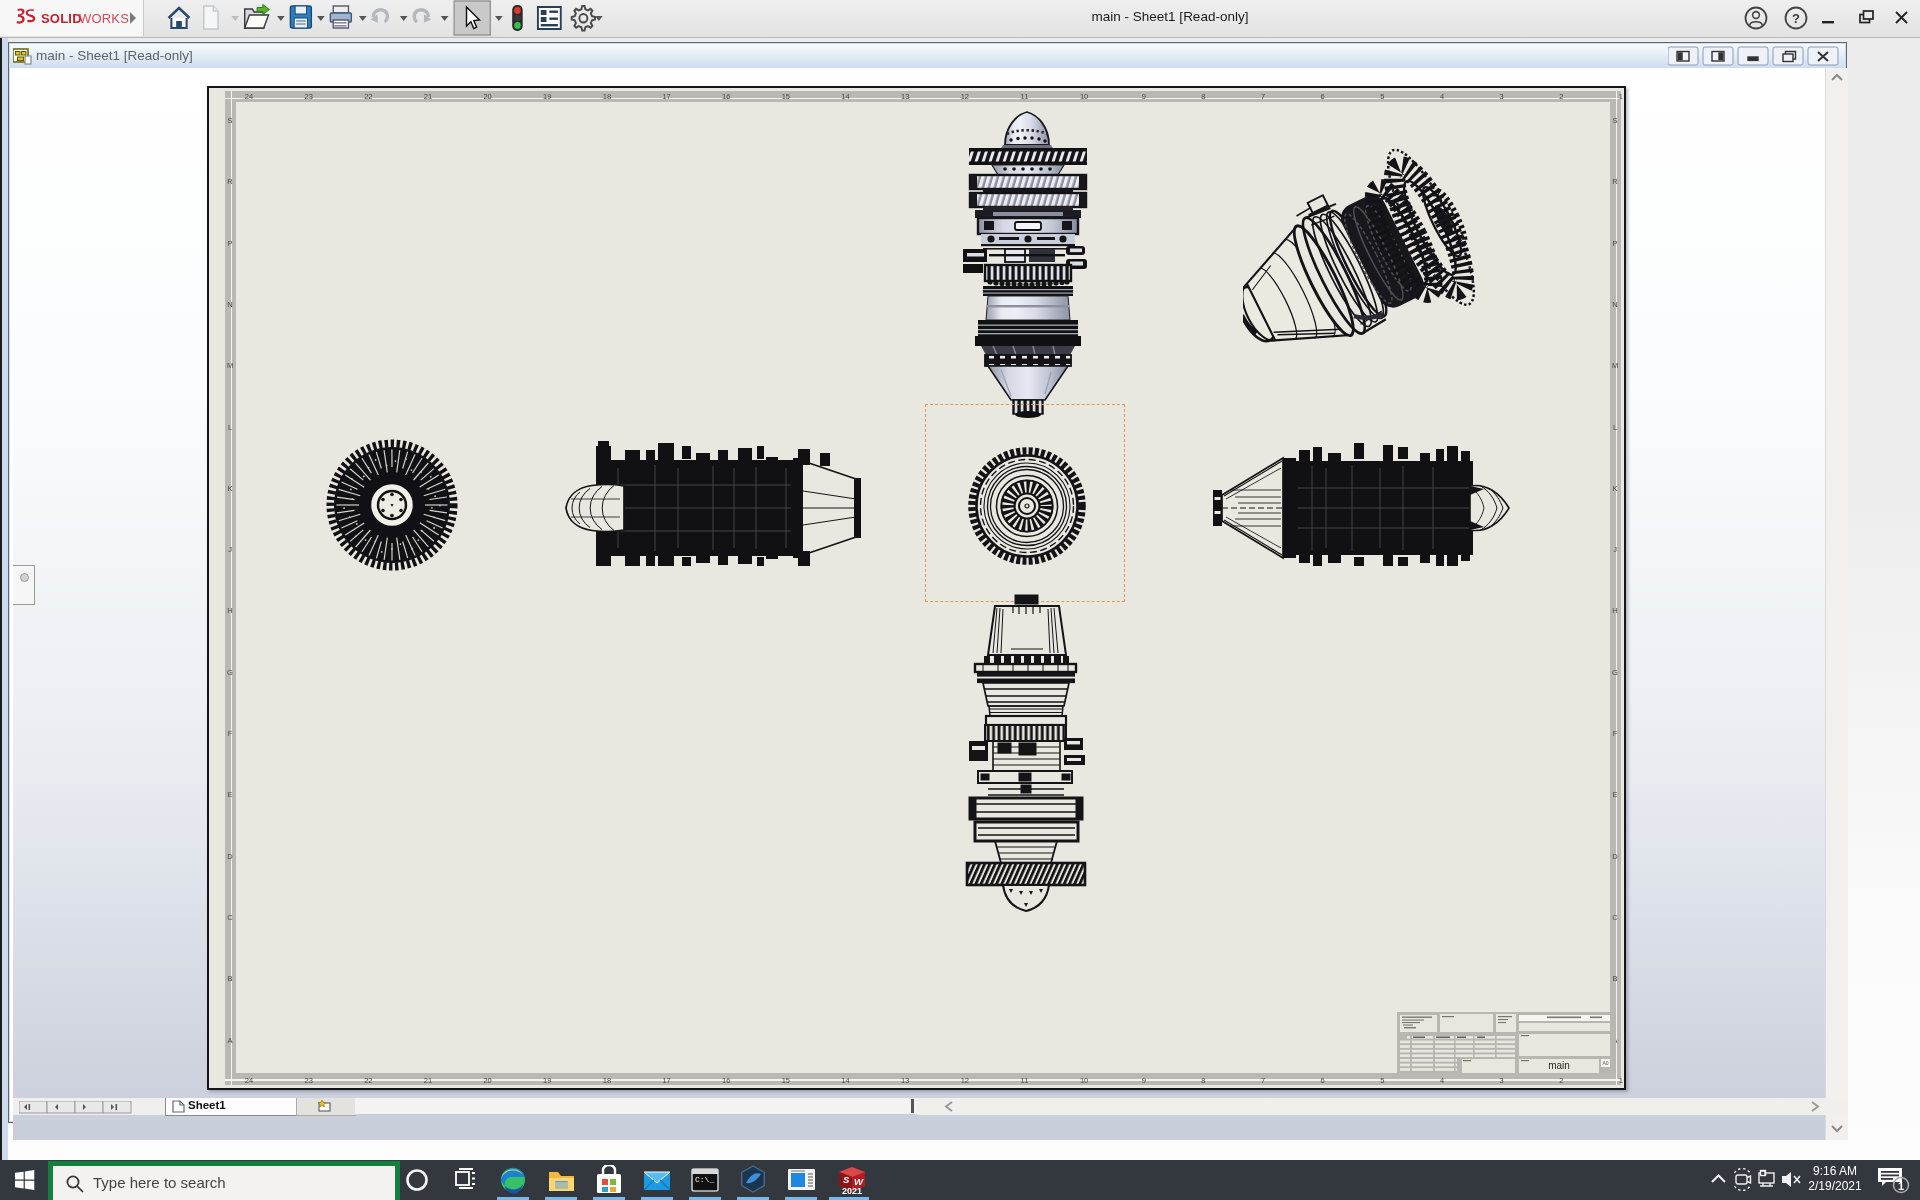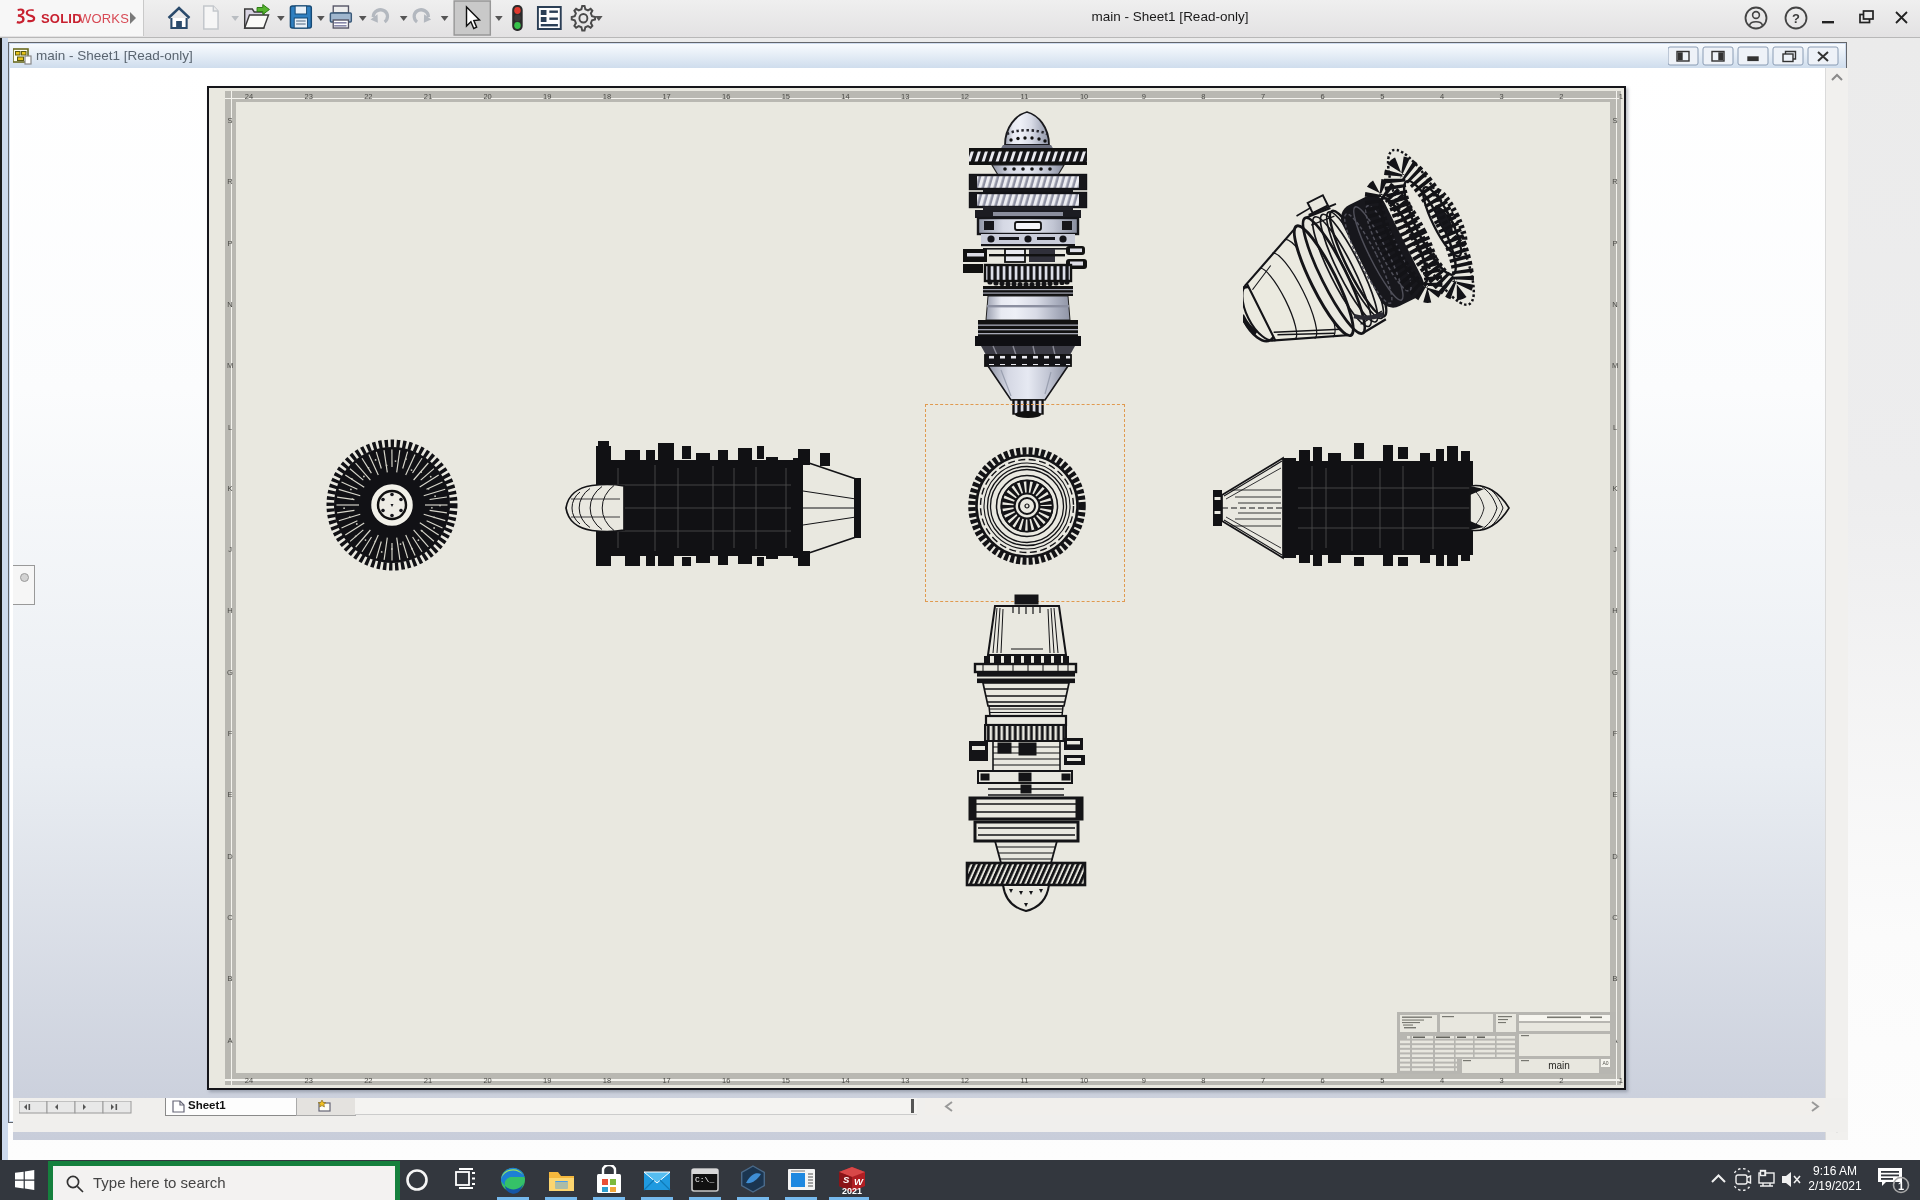--- a/index.html
+++ b/index.html
@@ -2,21 +2,21 @@
 <html><head><meta charset="utf-8">
 <style>
 html,body{margin:0;padding:0;width:1920px;height:1200px;overflow:hidden;
  font-family:"Liberation Sans",sans-serif;background:#fff;position:relative}
 .abs{position:absolute}
 #appbar{left:0;top:0;width:1920px;height:37px;background:linear-gradient(#efefef,#e3e2e3);border-bottom:1px solid #b8b8b8}
 #childwin{left:8px;top:42px;width:1837px;height:1079px;background:#fff;border:1px solid #63666b;box-shadow:0 0 0 1px #cfdcef inset}
 #ctitle{left:1px;top:1px;width:1835px;height:24px;background:linear-gradient(#f8fbfe,#cfdded)}
 #viewport{left:4px;top:25px;width:1812px;height:1072px;background:linear-gradient(180deg,#ffffff 0%,#fbfcfd 30%,#e9edf2 65%,#c8cdda 100%)}
 #vscroll{left:1816px;top:25px;width:22px;height:1072px;background:#f1f0ee;border-left:1px solid #dadada}
-#botrow{left:4px;top:1055px;width:1834px;height:34px;background:#f0efed}
+#botrow{left:4px;top:1055px;width:1834px;height:17px;background:#f0efed}
 #sheet{left:194px;top:18px;width:1415px;height:1000px;background:#e9e8e0;border:2px solid #15151a;box-shadow:2px 2px 3px rgba(60,70,90,.35)}
 .band{position:absolute;background:#b9b8b2}
 .bandline{position:absolute;background:#f4f3ee}
 .znum{position:absolute;font-size:7.5px;color:#4a4a46;transform:translate(-50%,-50%)}
 #taskbar{left:0;top:1160px;width:1920px;height:40px;background:#33373e}
 #searchbox{left:48px;top:1161px;width:342px;height:36px;background:#f3f2f1;border:5px solid #15803d}
 .indic{position:absolute;top:1197px;height:3px;background:#76b9ed}
 #traytime{position:absolute;top:1164px;left:1806px;width:58px;color:#fff;font-size:12px;text-align:center;line-height:15px}
 </style></head>
 <body>

